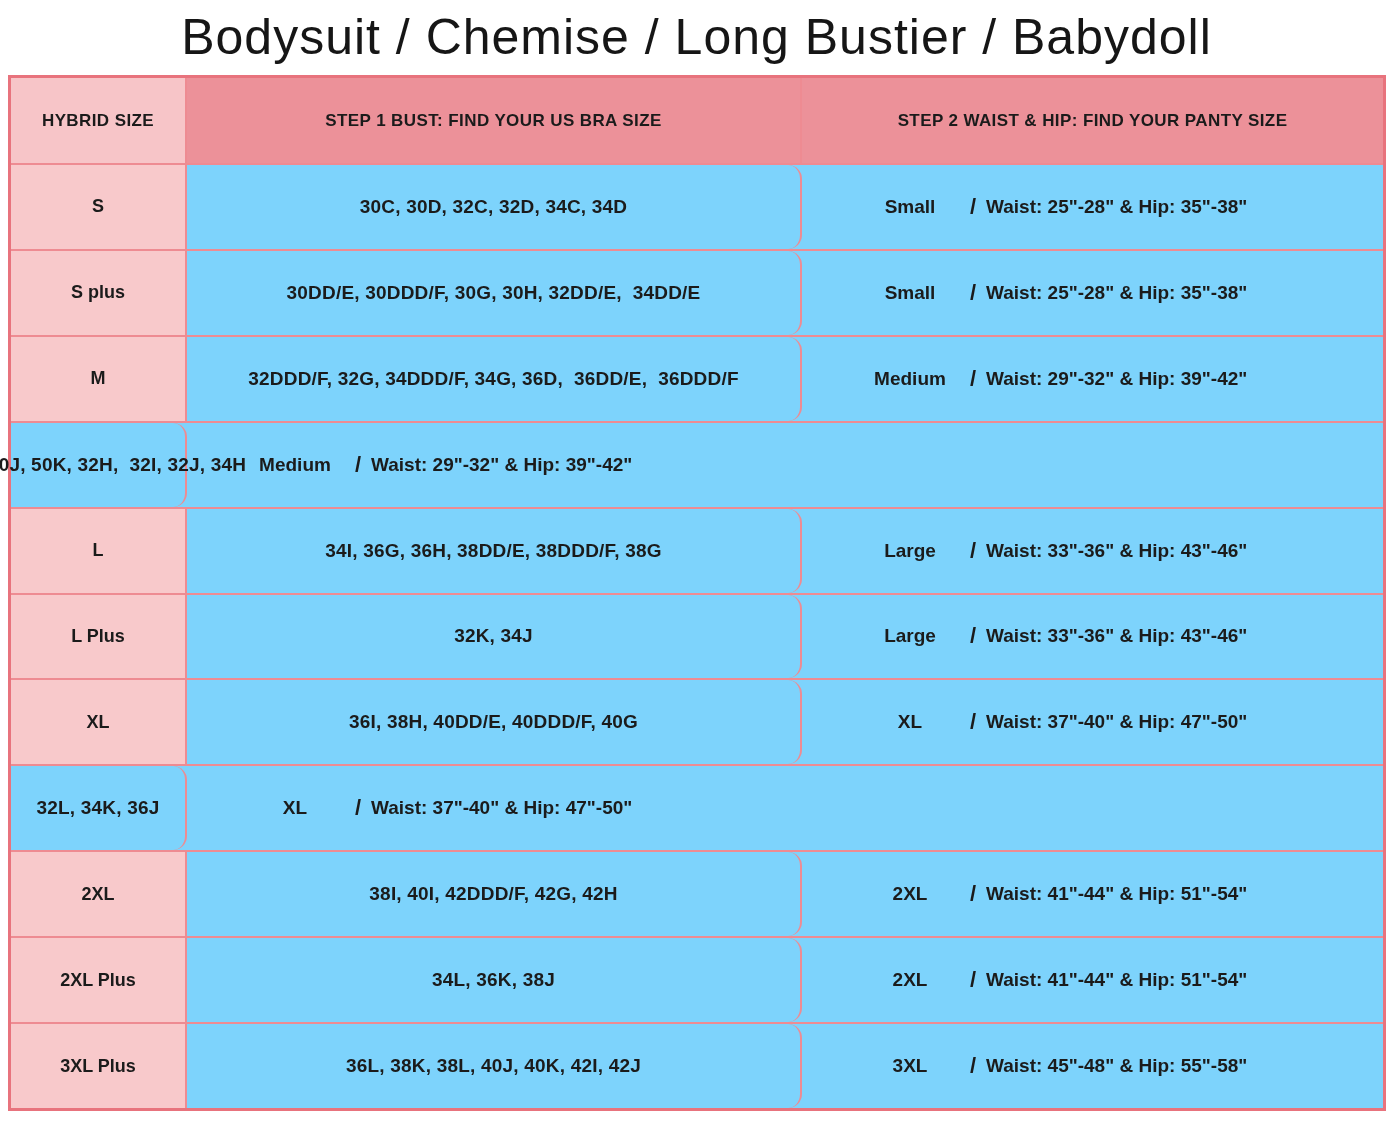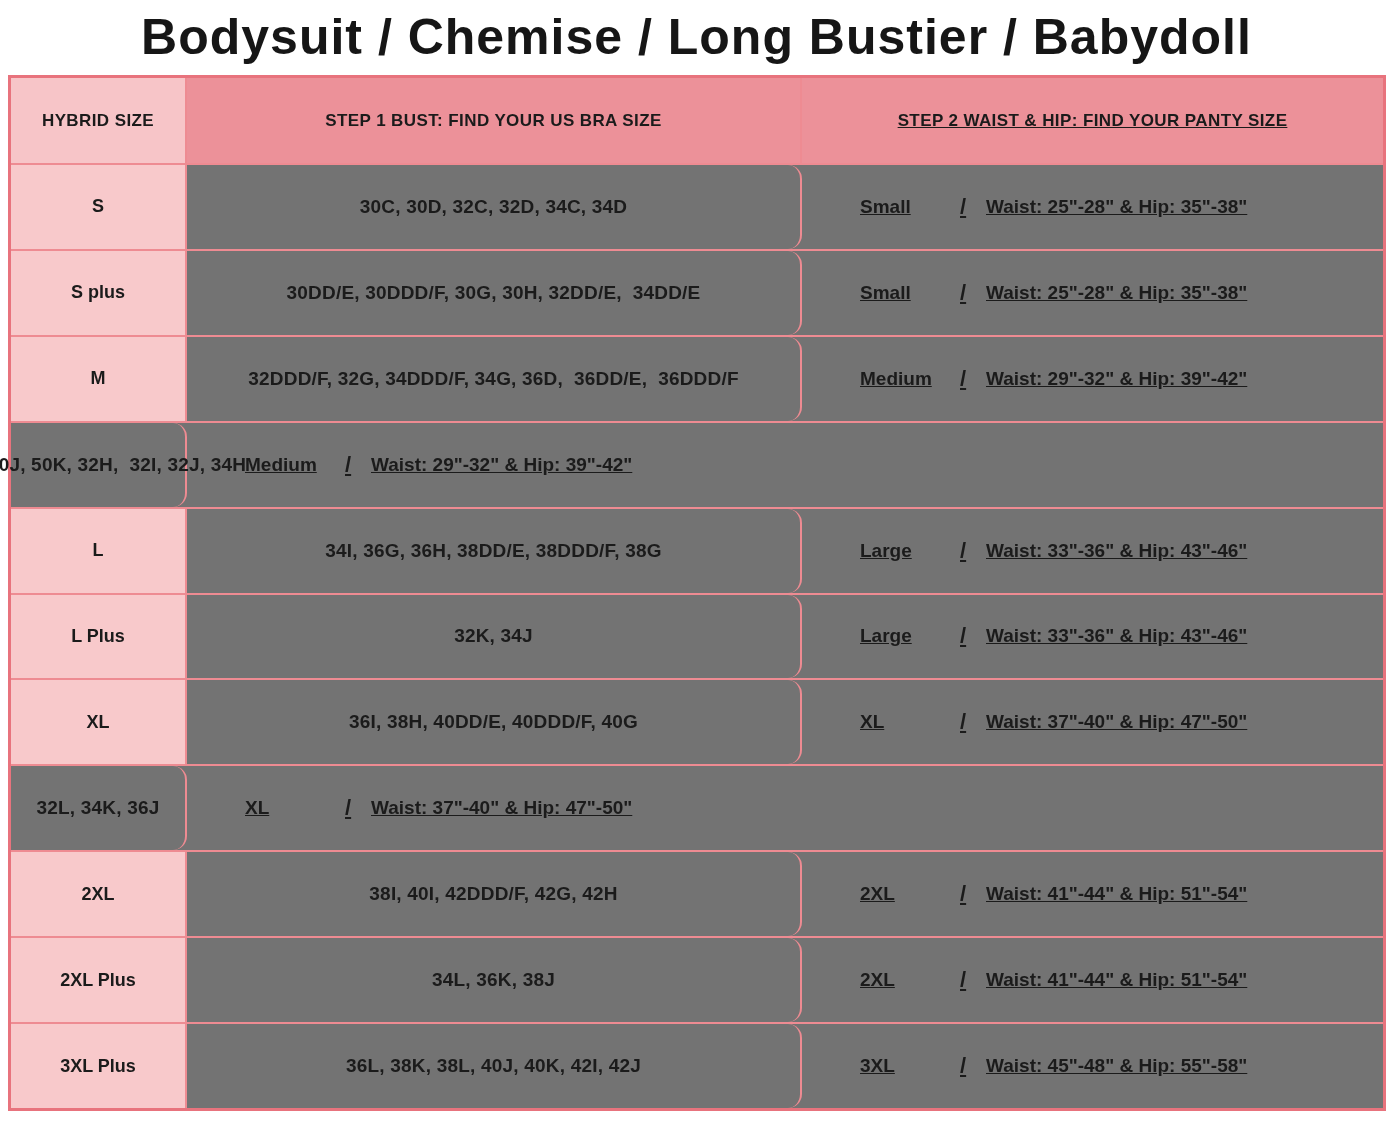--- a/index.html
+++ b/index.html
@@ -9,31 +9,31 @@
     background: #ffffff;
     font-family: "Liberation Sans", sans-serif;
     overflow: hidden;
   }
   .title {
     position: absolute;
     top: 8px; left: 0;
     width: 1393px;
     text-align: center;
     font-size: 50px;
-    font-weight: 700;
+    font-weight: 400;
     letter-spacing: 1px;
     color: #161616;
     white-space: nowrap;
   }
   .size-table {
     position: absolute;
     left: 8px; top: 75px;
     width: 1378px; height: 1036px;
     border: 3px solid var(--border-outer, #e8737d);
-    background: #737373;
+    background: #7dd3fc;
     display: flex;
     flex-direction: column;
   }
   .t-row {
     display: grid;
     grid-template-columns: 176px 615px 1fr;
     flex: 1 1 0;
     min-height: 0;
     border-top: 2px solid var(--border-inner, #ee8b92);
   }
@@ -43,21 +43,21 @@
   }
   .cell {
     border-right: 2px solid var(--border-inner, #ee8b92);
     display: flex;
     align-items: center;
     justify-content: center;
     font-weight: bold;
     color: var(--text, #1b1b1b);
     text-align: center;
   }
-  .cell.last { border-right: none; text-decoration: underline; }
+  .cell.last { border-right: none; }
   .h-hybrid {
     background: var(--pink-light-header, #f7c5c8);
     font-size: 17px;
     letter-spacing: .4px;
   }
   .h-step {
     background: var(--pink-dark, #ec9199);
     font-size: 17px;
     letter-spacing: .4px;
     text-align: center;
@@ -67,21 +67,21 @@
     font-size: 18px;
   }
   .c-bust {
     font-size: 19px;
     letter-spacing: .2px;
     white-space: pre;
     border-radius: 14px;
   }
   .c-panty {
     justify-content: flex-start;
-    text-align: left;
+    text-align: center;
     padding-left: 58px;
     font-size: 19px;
   }
   .p-size { width: 100px; flex: 0 0 auto; }
   .p-slash { width: 26px; flex: 0 0 auto; font-size: 22px; }
   .p-range { flex: 0 0 auto; }
 </style>
 </head>
 <body>
 

